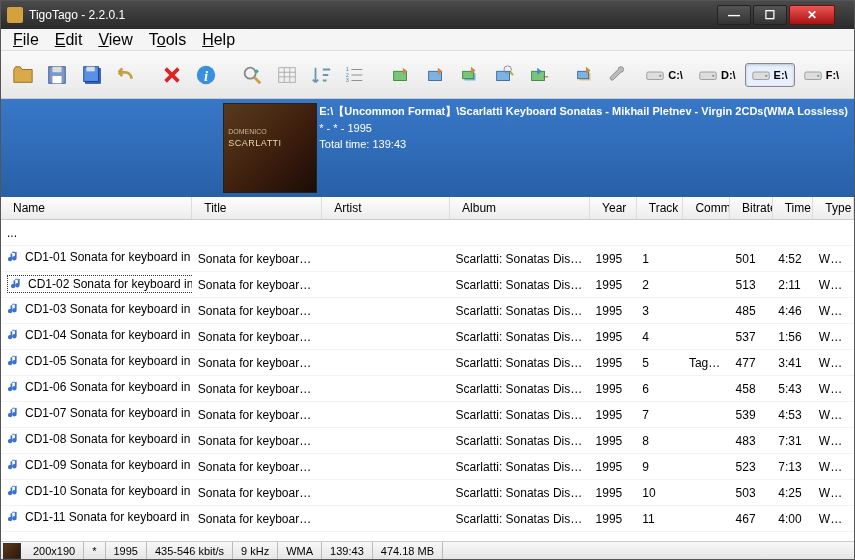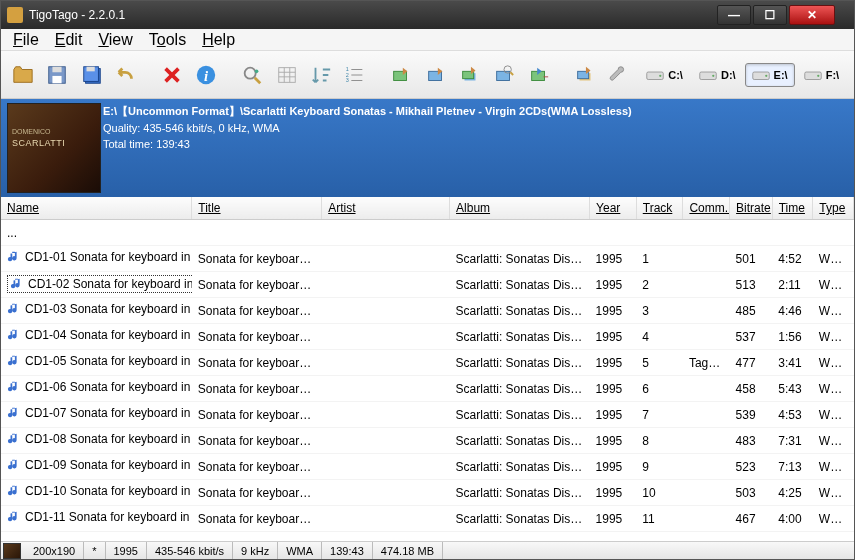--- a/index.html
+++ b/index.html
@@ -52,41 +52,41 @@
 .tsep { width: 6px; }
 .drives { margin-left: auto; display:flex; gap: 2px;}
 .drivebtn {
   padding: 4px 6px; border: 1px solid transparent; border-radius: 3px;
   display:flex; align-items:center; gap:4px; font-size:11px; font-weight:bold;
 }
 .drivebtn.active { border:1px solid #888; background:#e8f0ff; box-shadow: inset 0 1px 3px rgba(0,0,0,0.2);}
 .drivebtn svg { width:18px; height:14px;}
 .infobar {
   background: linear-gradient(#3878c8, #2860a8);
-  color: #fff; display:flex; padding: 4px 6px; gap: 2px;
+  color: #fff; display:flex; padding: 4px 6px; gap: 2px; justify-content: flex-end;
 }
 .albumart {
   width: 94px; height: 90px;
   background: linear-gradient(135deg,#5a3a1c,#3a1c0c 60%, #1a0c06);
   border: 1px solid #222; position: relative; flex-shrink:0;
 }
 .albumart::after{
   content:"SCARLATTI"; position:absolute; left:4px; top:34px; font-size:9px; color:#e8d8b0; letter-spacing:0.5px;
 }
 .albumart::before{
   content:"DOMENICO"; position:absolute; left:4px; top:24px; font-size:7px; color:#c8b890;
 }
 .infotext { font-size: 11px; line-height: 1.5; }
 .infotext .path { font-weight: bold; }
 .tablewrap { flex:1; overflow:auto; background:#fff;}
 table { width: 100%; border-collapse: collapse; table-layout: fixed;}
 thead th {
   background: linear-gradient(#fdfdfd,#ececec); text-align:left; font-weight:400;
-  font-size: 12px; padding: 4px 6px; border-right:1px solid #ddd; border-bottom:1px solid #ccc;
-  white-space:nowrap; overflow:hidden;text-decoration:underline;
+  font-size: 12px; padding: 4px 12px; border-right:1px solid #ddd; border-bottom:1px solid #ccc;
+  white-space:nowrap; overflow:hidden;
 }
 tbody tr { height: 26px; }
 tbody td { padding: 2px 6px; border-bottom:1px solid #f3f3f3; white-space:nowrap; overflow:hidden; text-overflow:ellipsis; font-size:12px;}
 .noteicon { display:inline-block; width:14px; height:14px; vertical-align:middle; margin-right:4px;}
 .noteicon svg{width:14px;height:14px;}
 tbody tr.selected td:first-child { }
 tbody tr.selected .namecell-inner{
   border:1px dotted #333; padding:1px 2px; display:inline-flex; align-items:center; background:#fff;
 }
 .namecell-inner{display:inline-flex;align-items:center;}
@@ -261,21 +261,21 @@
         </svg>
         <span>F:\</span>
       </div>
     </div>
 </div>
 
 <div class="infobar">
   <div class="albumart"></div>
   <div class="infotext">
     <div class="path">E:\【Uncommon Format】\Scarlatti Keyboard Sonatas - Mikhail Pletnev - Virgin 2CDs(WMA Lossless)</div>
-    <div>Quality: 435-546 kbit/s, 0 kHz, WMA</div>
+    <div>* - * - 1995</div>
     <div>Total time: 139:43</div>
   </div>
 </div>
 
 <div class="tablewrap">
 <table>
   <colgroup>
     <col class="name">
         <col class="title">
         <col class="artist">

